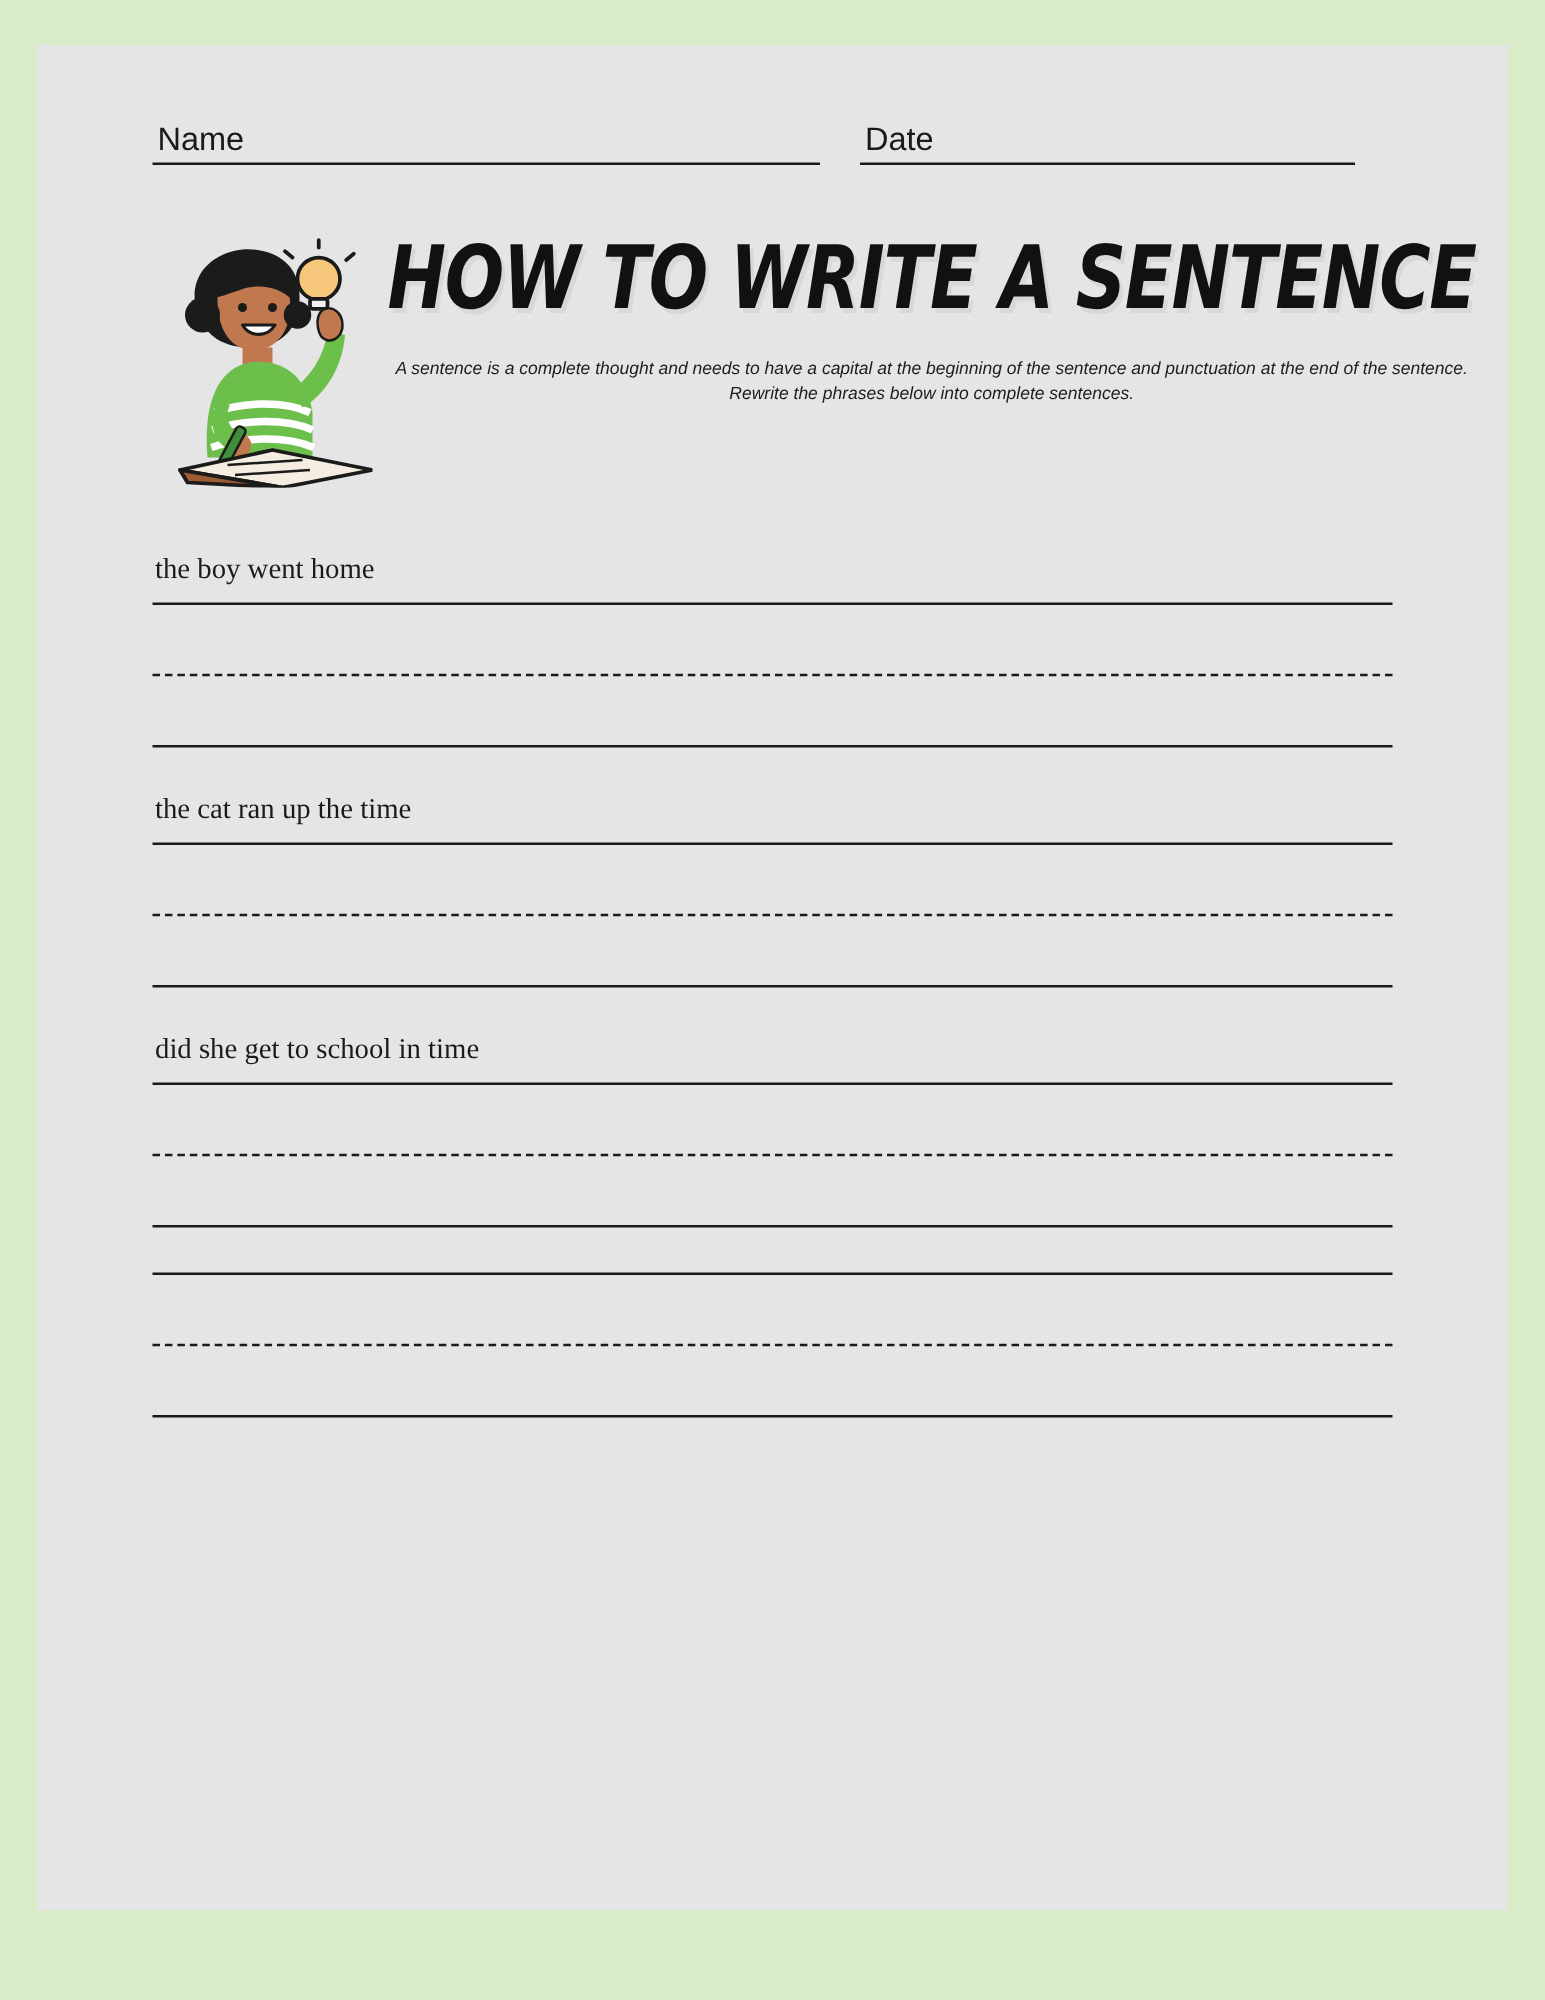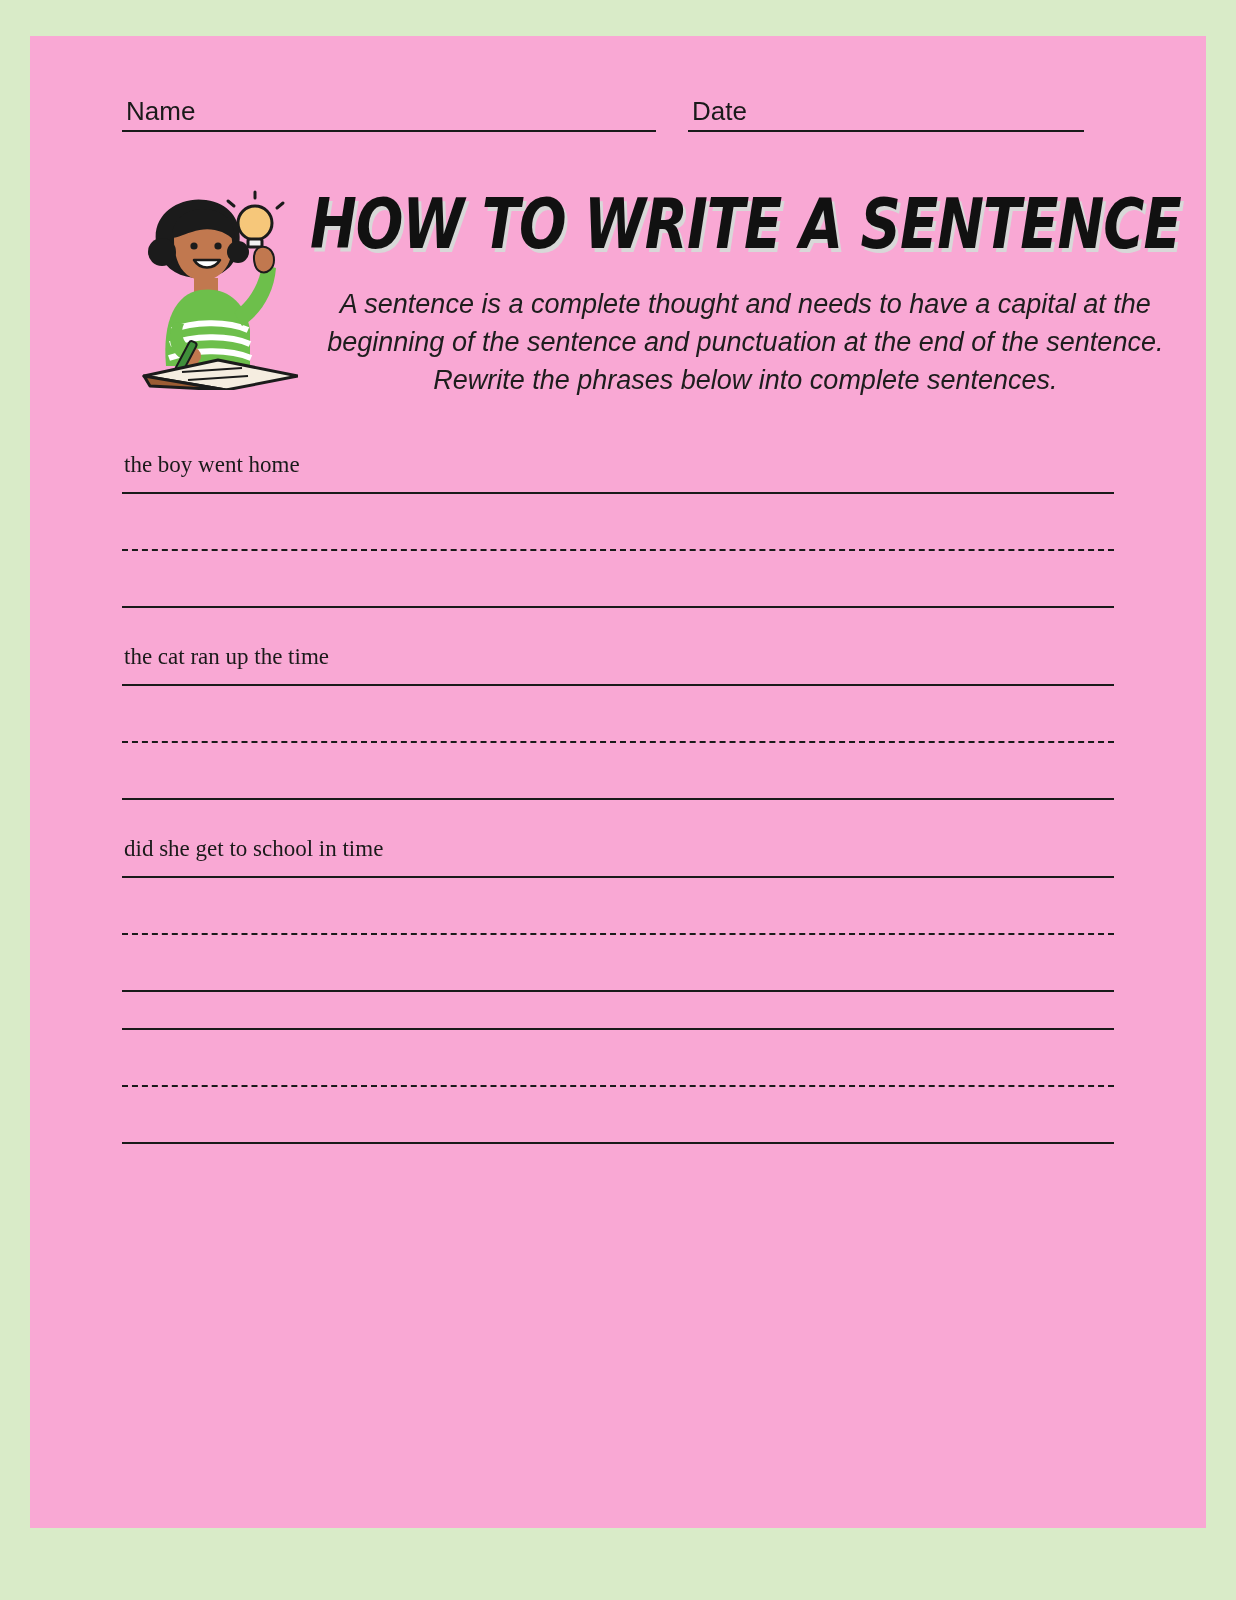--- a/index.html
+++ b/index.html
@@ -12,21 +12,21 @@
     background: #d9ebc8;
     font-family: "Liberation Sans", sans-serif;
     overflow: hidden;
   }
   .page {
     position: absolute;
     left: 30px;
     top: 36px;
     width: 1176px;
     height: 1492px;
-    background: #f9a8d4;
+    background: #e5e5e5;
   }
   .inner {
     position: absolute;
     left: 92px;
     top: 62px;
     width: 992px;
   }
 
   
   .namedate {
@@ -76,21 +76,21 @@
     text-align: center;
     line-height: 1.05;
     transform: scaleY(1.25);
     transform-origin: top center;
     margin-top: 4px;
     text-shadow: 3px 3px 0 #d8d8d8;
     white-space: nowrap;
   }
   .subtitle {
     margin-top: 38px;
-    font-size: 27px;
+    font-size: 14px;
     line-height: 1.42;
     color: #1d1d1d;
     text-align: center;
   }
 
   
   .exercises {
     margin-top: 52px;
   }
   .exercise {

